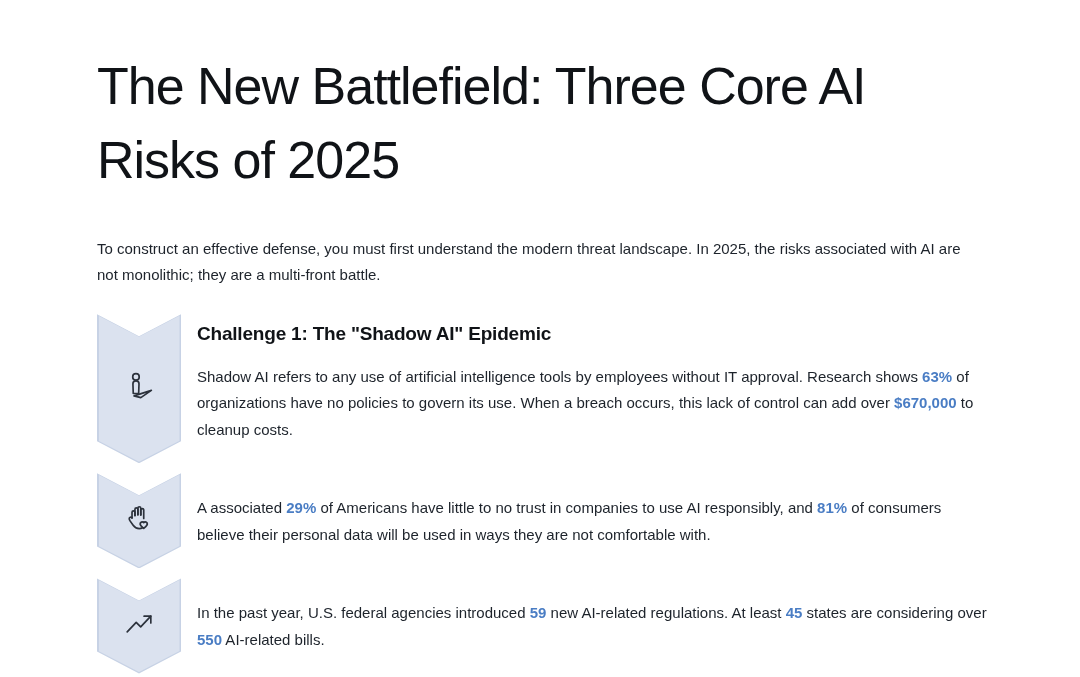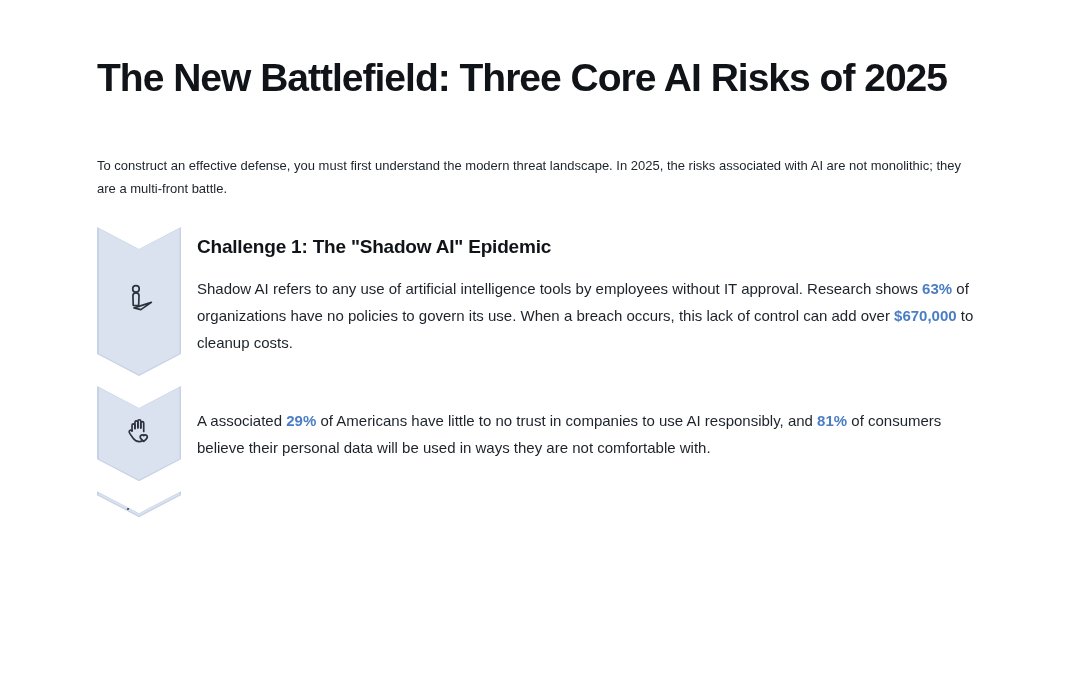--- a/index.html
+++ b/index.html
@@ -16,30 +16,30 @@
     color:var(--body-color);
     width:1080px;
     height:677px;
     overflow:hidden;
   }
   .page{
     width:900px;
     margin:50px 0 0 97px;
   }
   .page-title{
-    font-size:39px;
-    font-weight:700;
+    font-size:52px;
+    font-weight:400;
     letter-spacing:-1px;
     line-height:1.42;
     color:var(--heading-color);
     max-width:890px;
   }
   .intro{
-    margin-top:50px;
-    font-size:13px;
+    margin-top:38px;
+    font-size:15px;
     line-height:1.75;
     max-width:880px;
   }
   .challenges{
     margin-top:26px;
   }
   .challenge{
     display:flex;
     gap:16px;
     margin-bottom:10px;
@@ -147,17 +147,18 @@
         <div class="badge-inner">
           <span>
             <svg viewBox="0 0 32 32" width="36" height="36">
               <polyline points="5.5 23 13.5 14.5 17.5 18.5 26.5 9"></polyline>
               <polyline points="20.5 9 26.5 9 26.5 15"></polyline>
             </svg>
           </span>
         </div>
       </div>
       <div class="challenge-content">
+        <p class="challenge-body"><span>In the past year, U.S. federal agencies introduced </span><span class="stat">59</span><span> new AI-related regulations. At least </span><span class="stat">45</span><span> states are considering over </span><span class="stat">550</span><span> AI-related bills.</span></p>
       </div>
     </div>
 
   </div>
 </div>
 
 </body></html>

